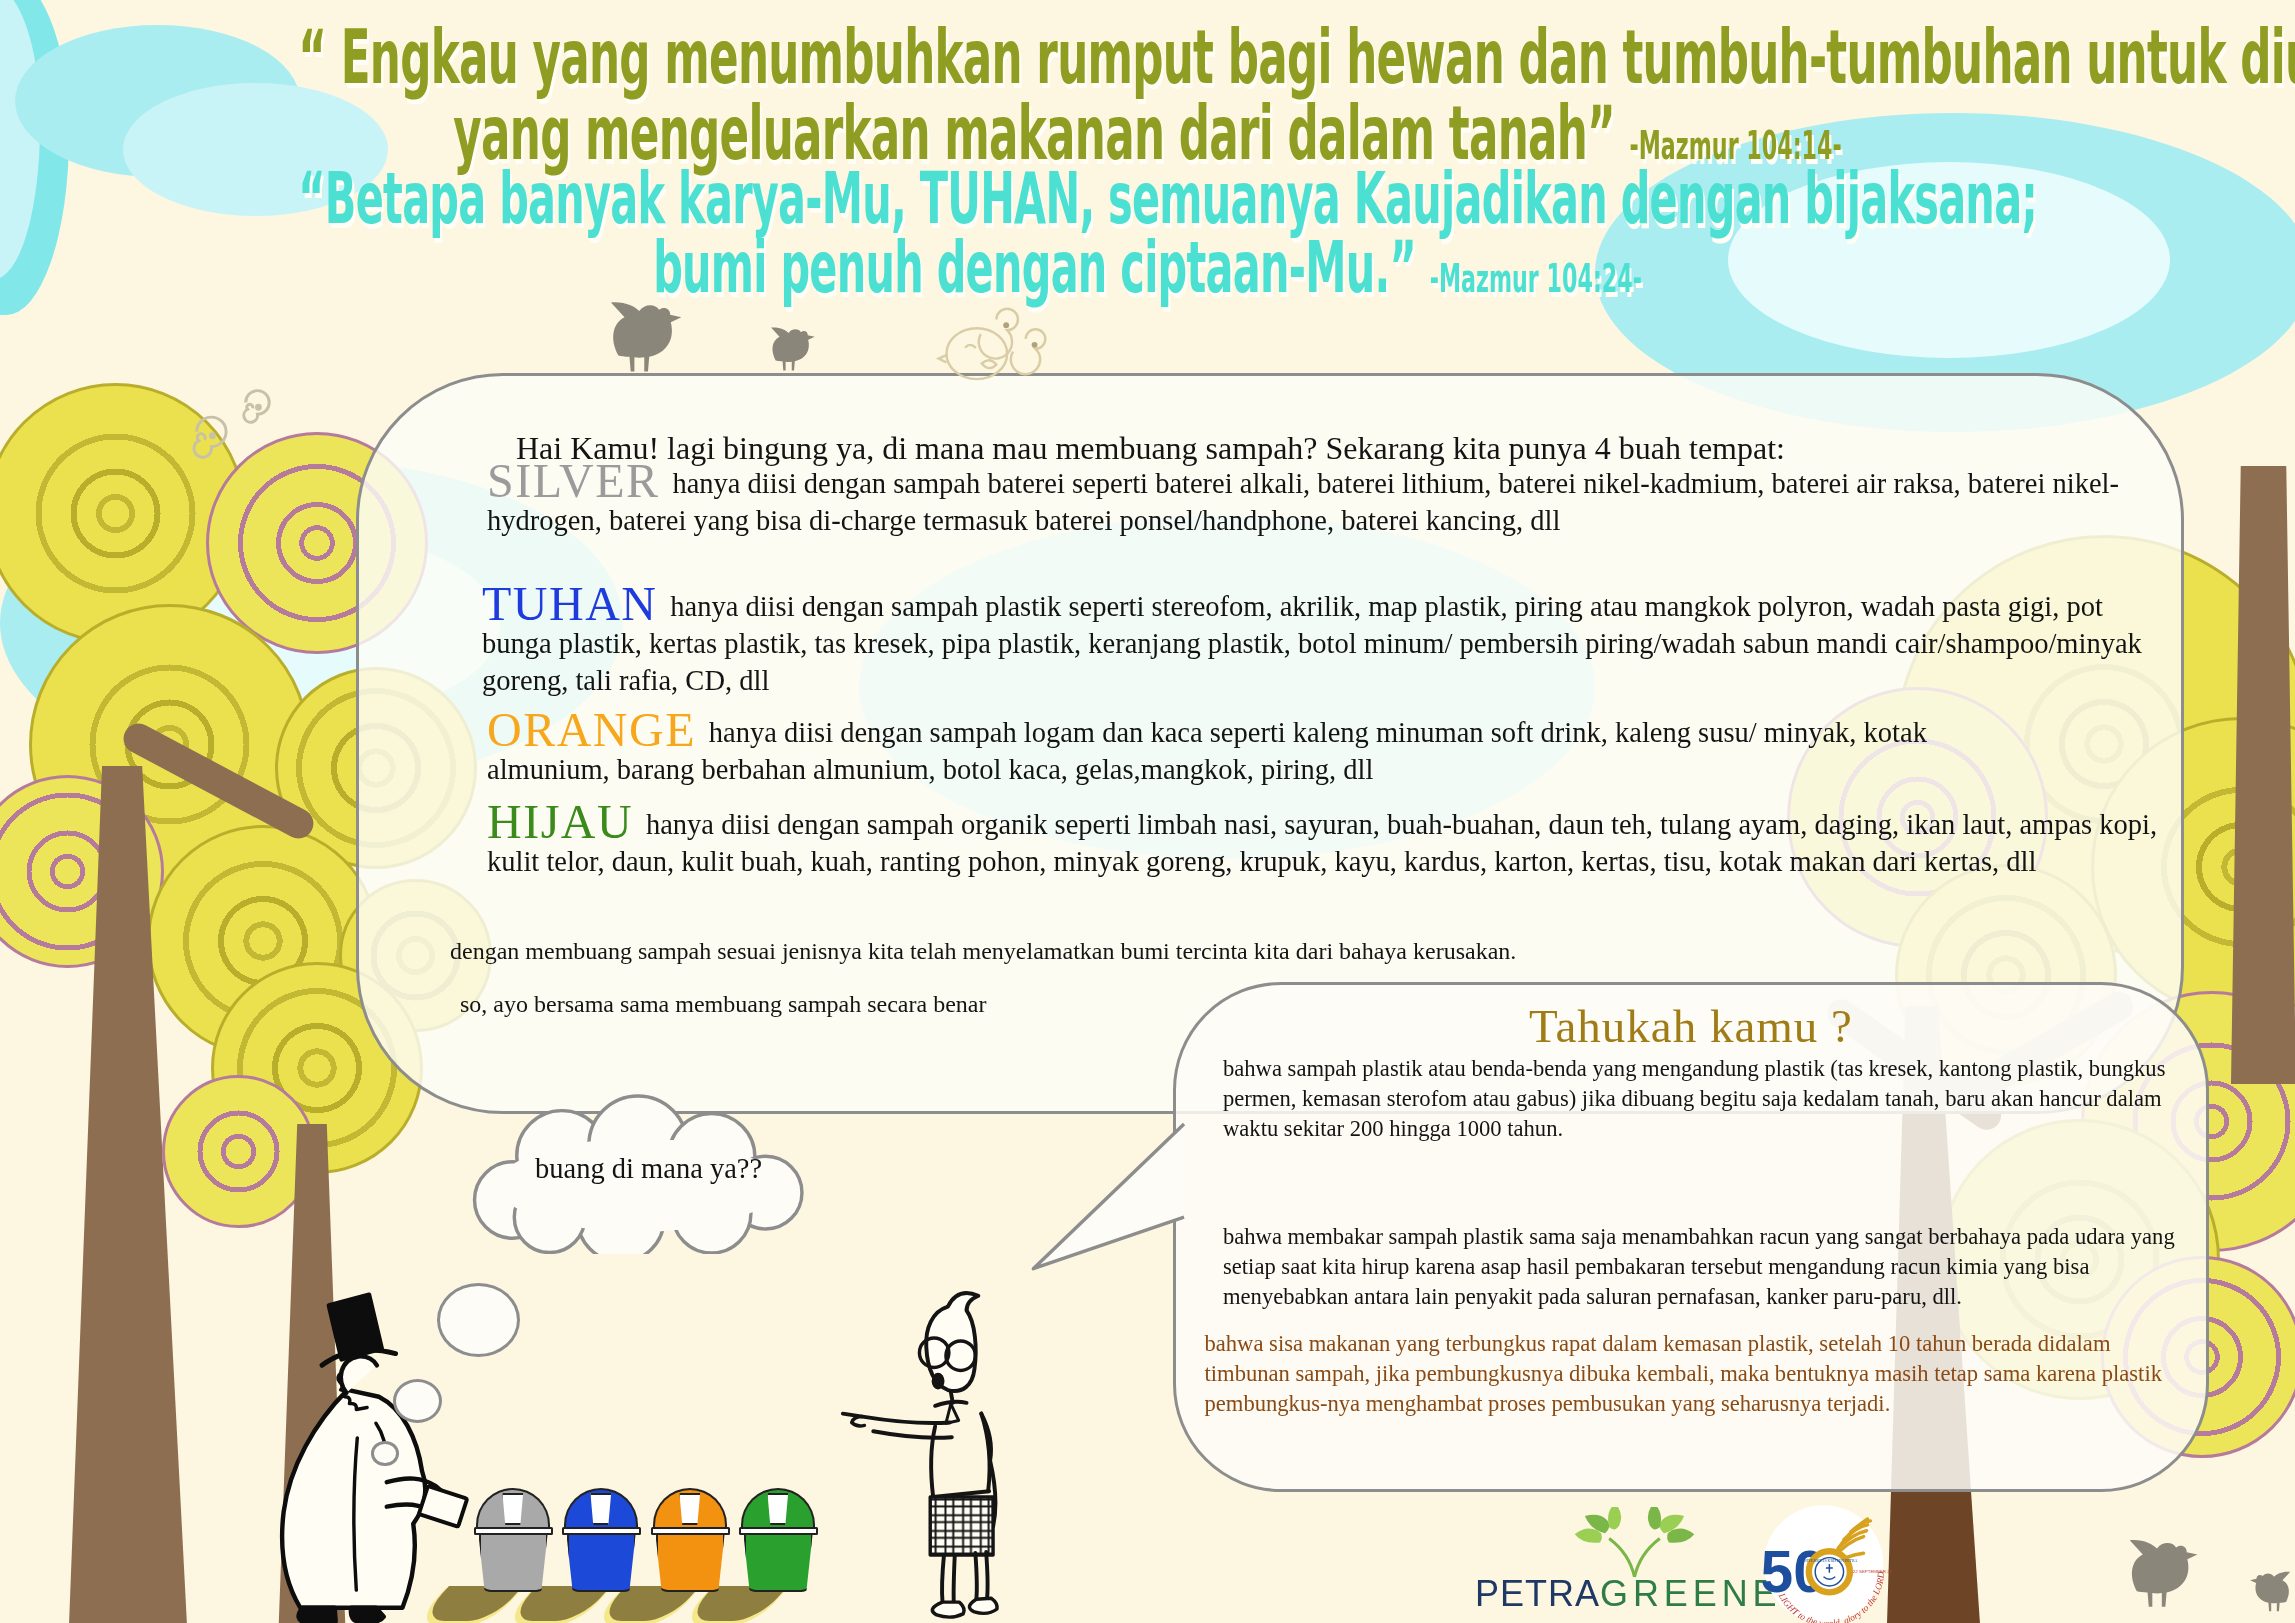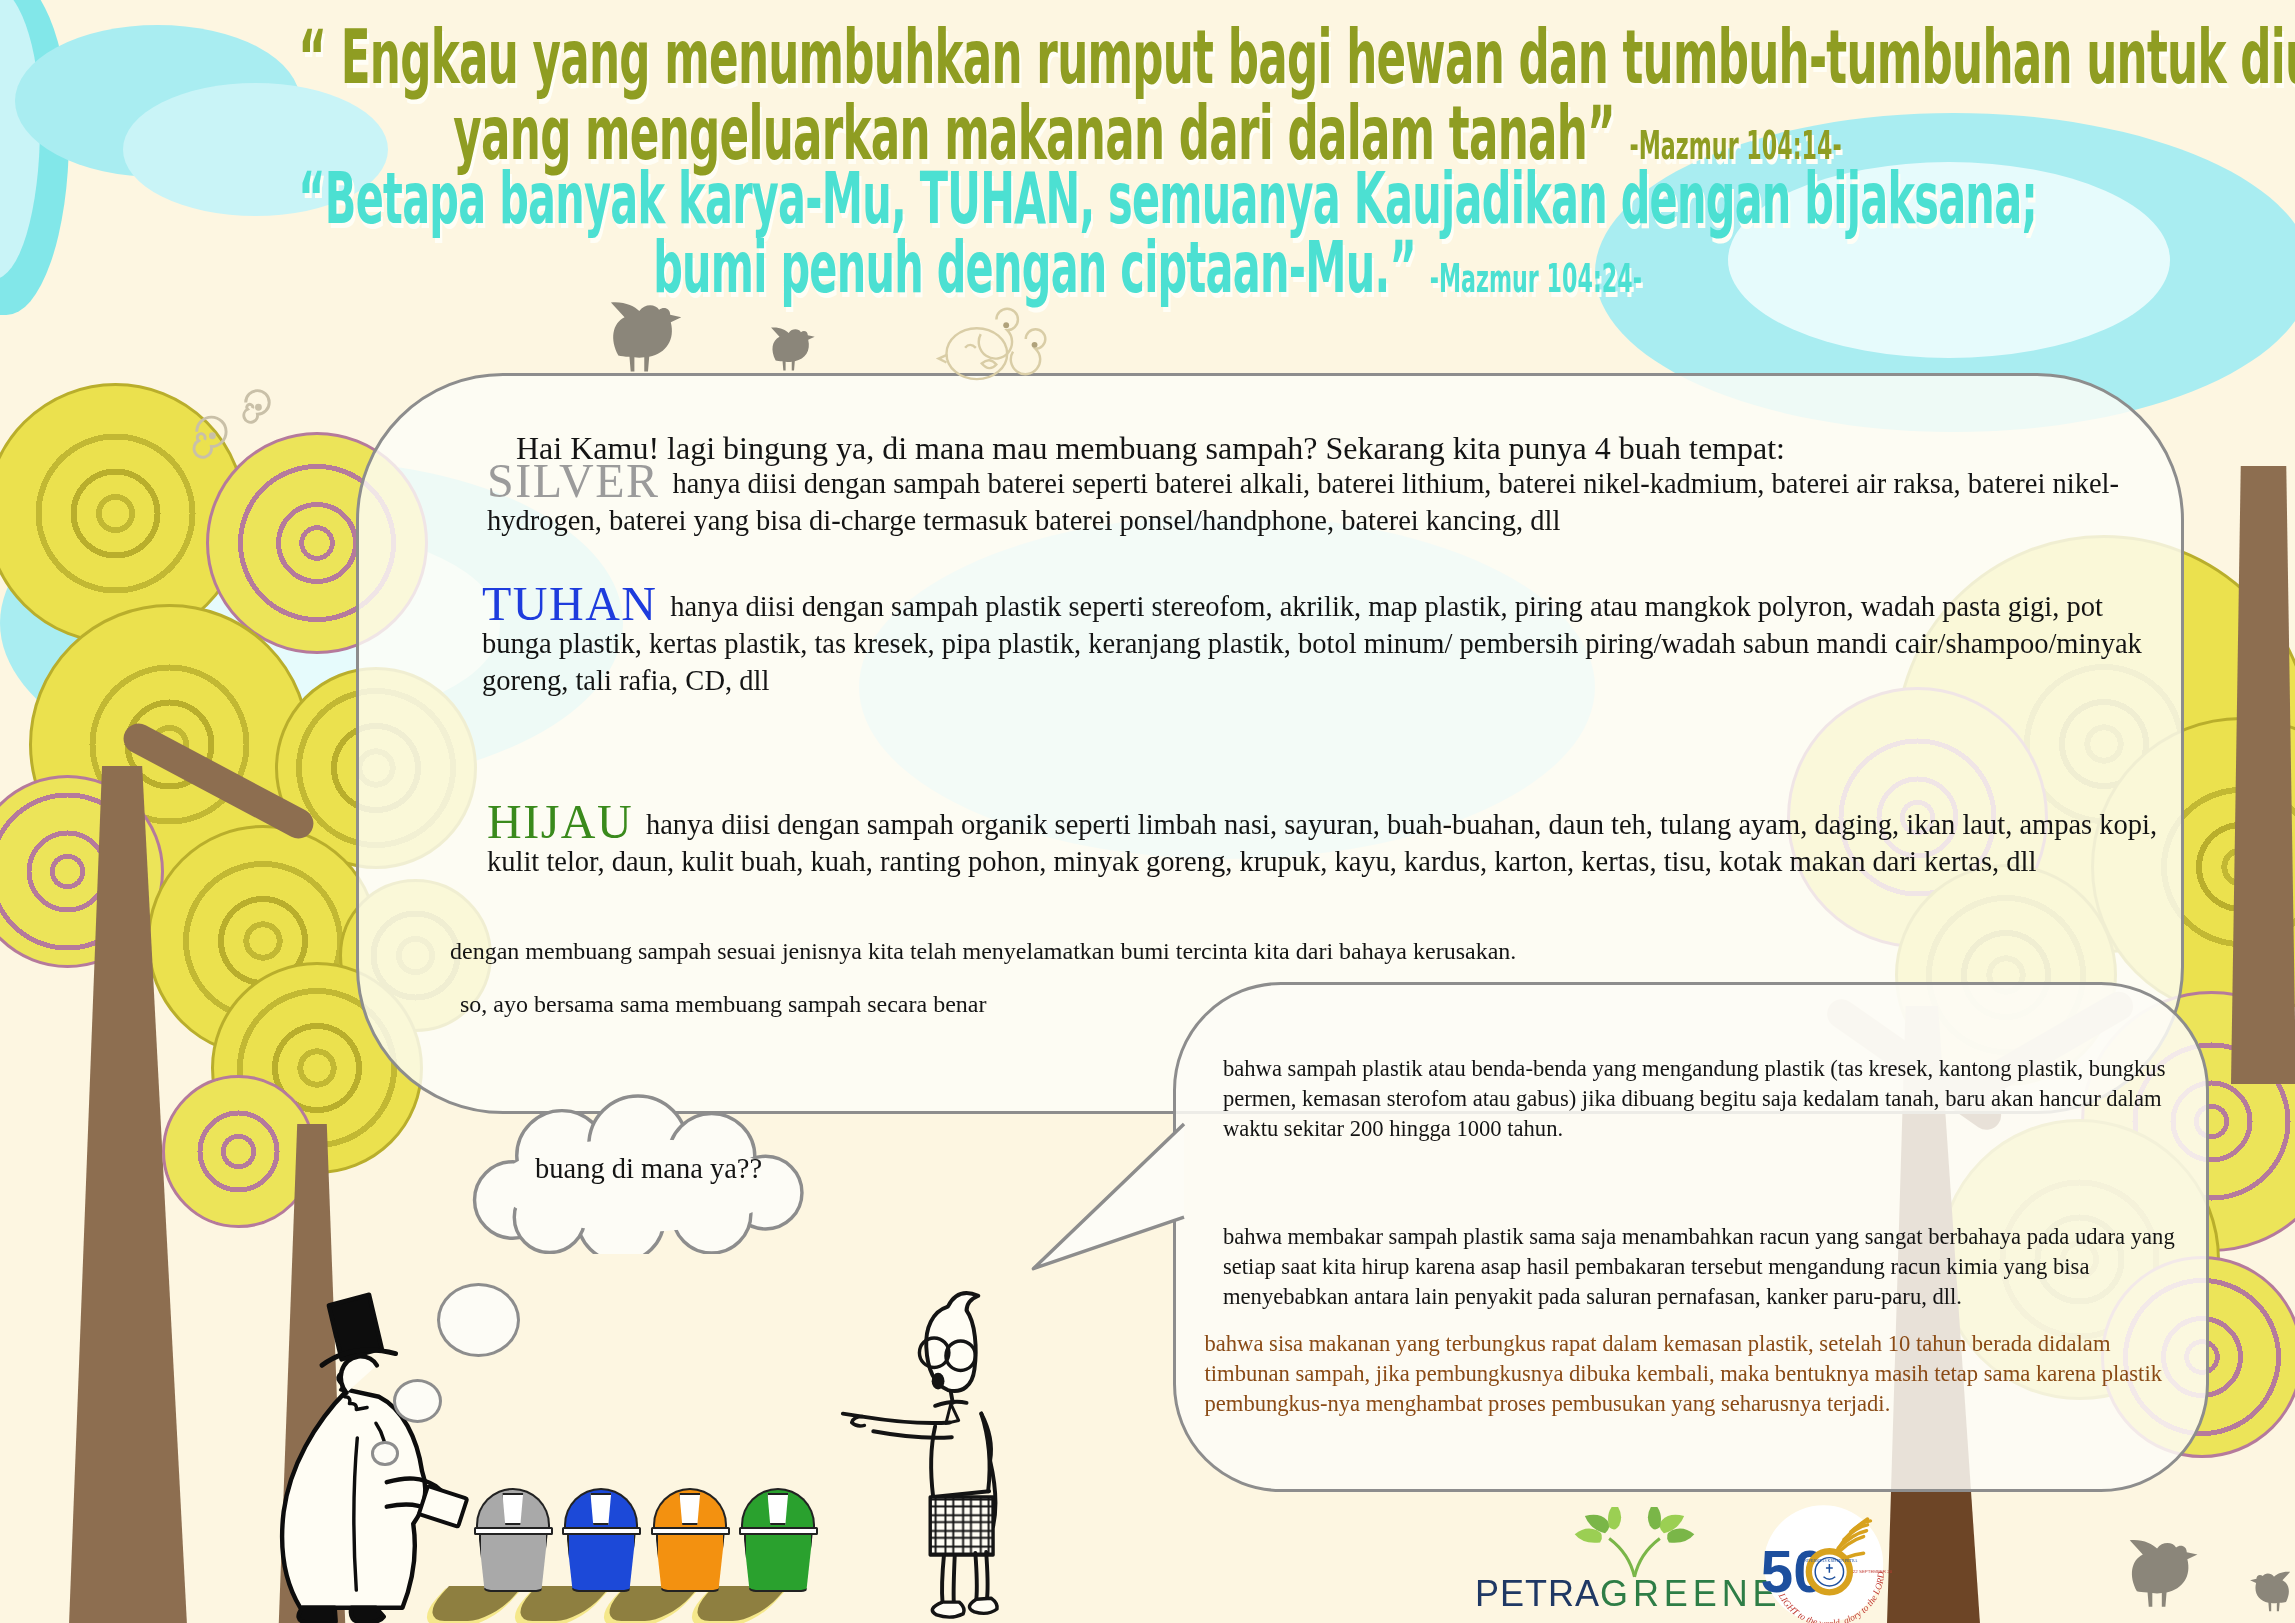--- a/index.html
+++ b/index.html
@@ -147,20 +147,23 @@
     <div class="bubble-text intro" style="left:157px;top:52px;">Hai Kamu! lagi bingung ya, di mana mau membuang sampah? Sekarang  kita punya 4 buah tempat:</div>
 
     <div class="bubble-text para" style="left:86px;top:86px;width:1688px;">
       <span class="binlabel lbl-silver">SILVER</span><span>hanya diisi dengan sampah baterei seperti baterei alkali, baterei lithium, baterei nikel-kadmium, baterei air raksa, baterei nikel-hydrogen, baterei yang bisa di-charge termasuk baterei ponsel/handphone, baterei kancing, dll</span>
     </div>
 
     <div class="bubble-text para" style="left:81px;top:209px;width:1669px;">
       <span class="binlabel lbl-biru">TUHAN</span><span>hanya diisi dengan sampah plastik seperti stereofom, akrilik, map plastik, piring atau mangkok polyron, wadah pasta gigi, pot bunga plastik, kertas plastik, tas kresek, pipa plastik, keranjang plastik, botol minum/ pembersih piring/wadah sabun mandi cair/shampoo/minyak goreng, tali rafia, CD, dll</span>
     </div>
 
+    <div class="bubble-text para" style="left:86px;top:335px;width:1546px;">
+      <span class="binlabel lbl-orange">ORANGE</span><span>hanya diisi dengan sampah logam dan kaca seperti kaleng minuman soft drink, kaleng susu/ minyak, kotak almunium, barang berbahan almunium, botol kaca, gelas,mangkok, piring, dll</span>
+    </div>
 
     <div class="bubble-text para" style="left:86px;top:427px;width:1698px;">
       <span class="binlabel lbl-hijau">HIJAU</span><span>hanya diisi dengan sampah organik seperti limbah nasi, sayuran, buah-buahan, daun teh, tulang ayam, daging, ikan laut, ampas kopi, kulit telor, daun, kulit buah, kuah, ranting pohon, minyak goreng, krupuk, kayu, kardus, karton, kertas, tisu, kotak makan dari kertas, dll</span>
     </div>
 
     <div class="bubble-text closing" style="left:91px;top:560px;width:1620px;">dengan membuang sampah sesuai jenisnya kita telah menyelamatkan bumi tercinta kita dari bahaya kerusakan.</div>
     <div class="bubble-text closing" style="left:101px;top:613px;width:1620px;">so, ayo bersama sama membuang sampah secara benar</div>
   </div>
 
   <svg class="bird" style="left:606px;top:297px;" width="79" height="80" viewBox="0 0 128 120">
@@ -176,20 +179,21 @@
       <path d="M50 132 l-18 8 16 8"></path>
       <path d="M120 150 q16 -14 30 2 q-14 16 -30 -2z"></path>
       <path d="M150 60 a22 22 0 1 1 22 22 a34 34 0 1 1 -54 8"></path>
       <path d="M210 100 a20 20 0 1 1 20 20 a30 30 0 1 1 -46 6"></path>
       <circle cx="170" cy="72" r="6" fill="#b0a27b" stroke="none"></circle>
       <circle cx="228" cy="112" r="6" fill="#b0a27b" stroke="none"></circle>
     </g>
   </svg>
 
   <div class="know-bubble">
+    <div class="know-title" style="top:13.7px;">Tahukah kamu  ?</div>
     <div class="fact" style="left:47px;top:69px;width:982px;">bahwa sampah plastik atau benda-benda yang mengandung plastik (tas kresek, kantong plastik, bungkus permen, kemasan sterofom atau gabus) jika dibuang begitu saja kedalam tanah, baru akan hancur dalam waktu sekitar 200 hingga 1000 tahun.</div>
     <div class="fact" style="left:47px;top:237px;width:977px;">bahwa membakar sampah plastik sama saja menambahkan racun yang sangat berbahaya pada udara yang setiap saat kita hirup karena asap hasil pembakaran tersebut mengandung racun kimia yang bisa menyebabkan antara lain penyakit pada saluran pernafasan, kanker paru-paru, dll.</div>
     <div class="fact brown" style="left:28.5px;top:344px;width:982px;">bahwa sisa makanan yang terbungkus rapat dalam kemasan plastik, setelah 10 tahun berada didalam timbunan sampah, jika pembungkusnya dibuka kembali, maka bentuknya masih tetap sama karena plastik pembungkus-nya menghambat proses pembusukan yang seharusnya terjadi.</div>
   </div>
 
   <svg class="abs" style="left:1021px;top:1119px;z-index:5;" width="167" height="162" viewBox="0 0 340 330">
     <polygon points="332,10 25,305 332,200" fill="#fdfcf6"></polygon>
     <path d="M332 10 L25 305 L332 200" fill="none" stroke="#8d8d8d" stroke-width="7" stroke-linejoin="round"></path>
   </svg>
 

